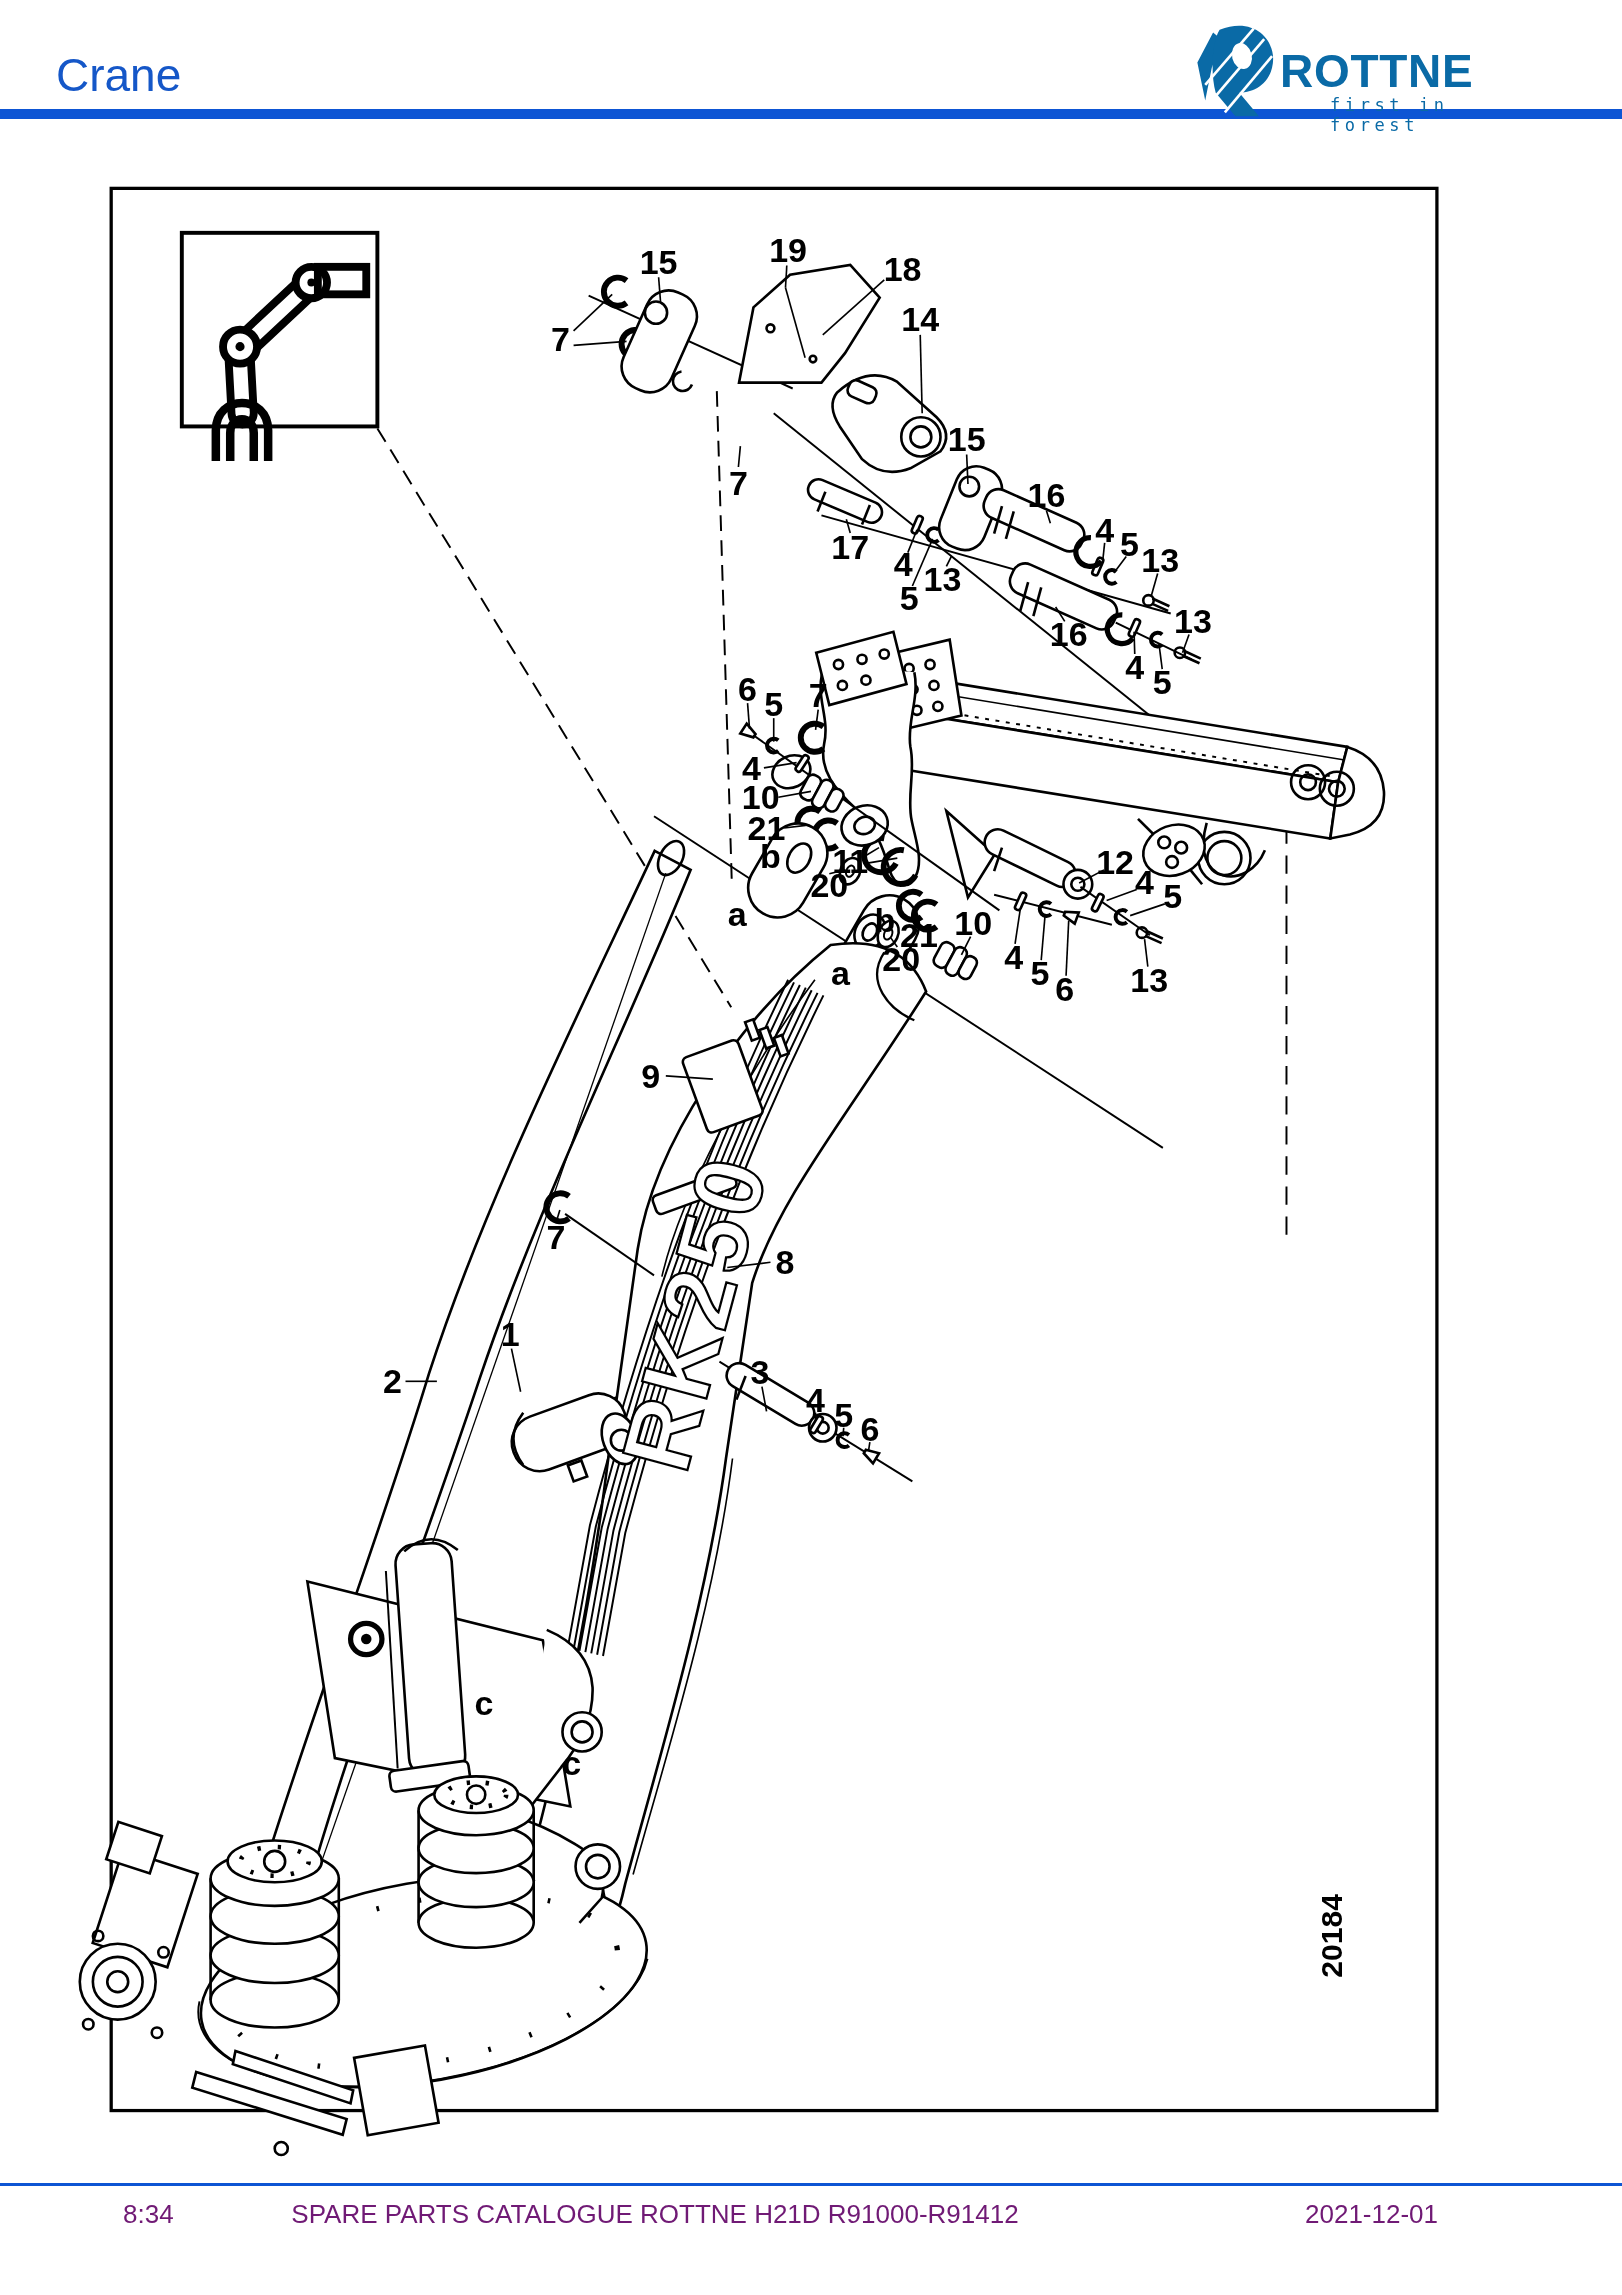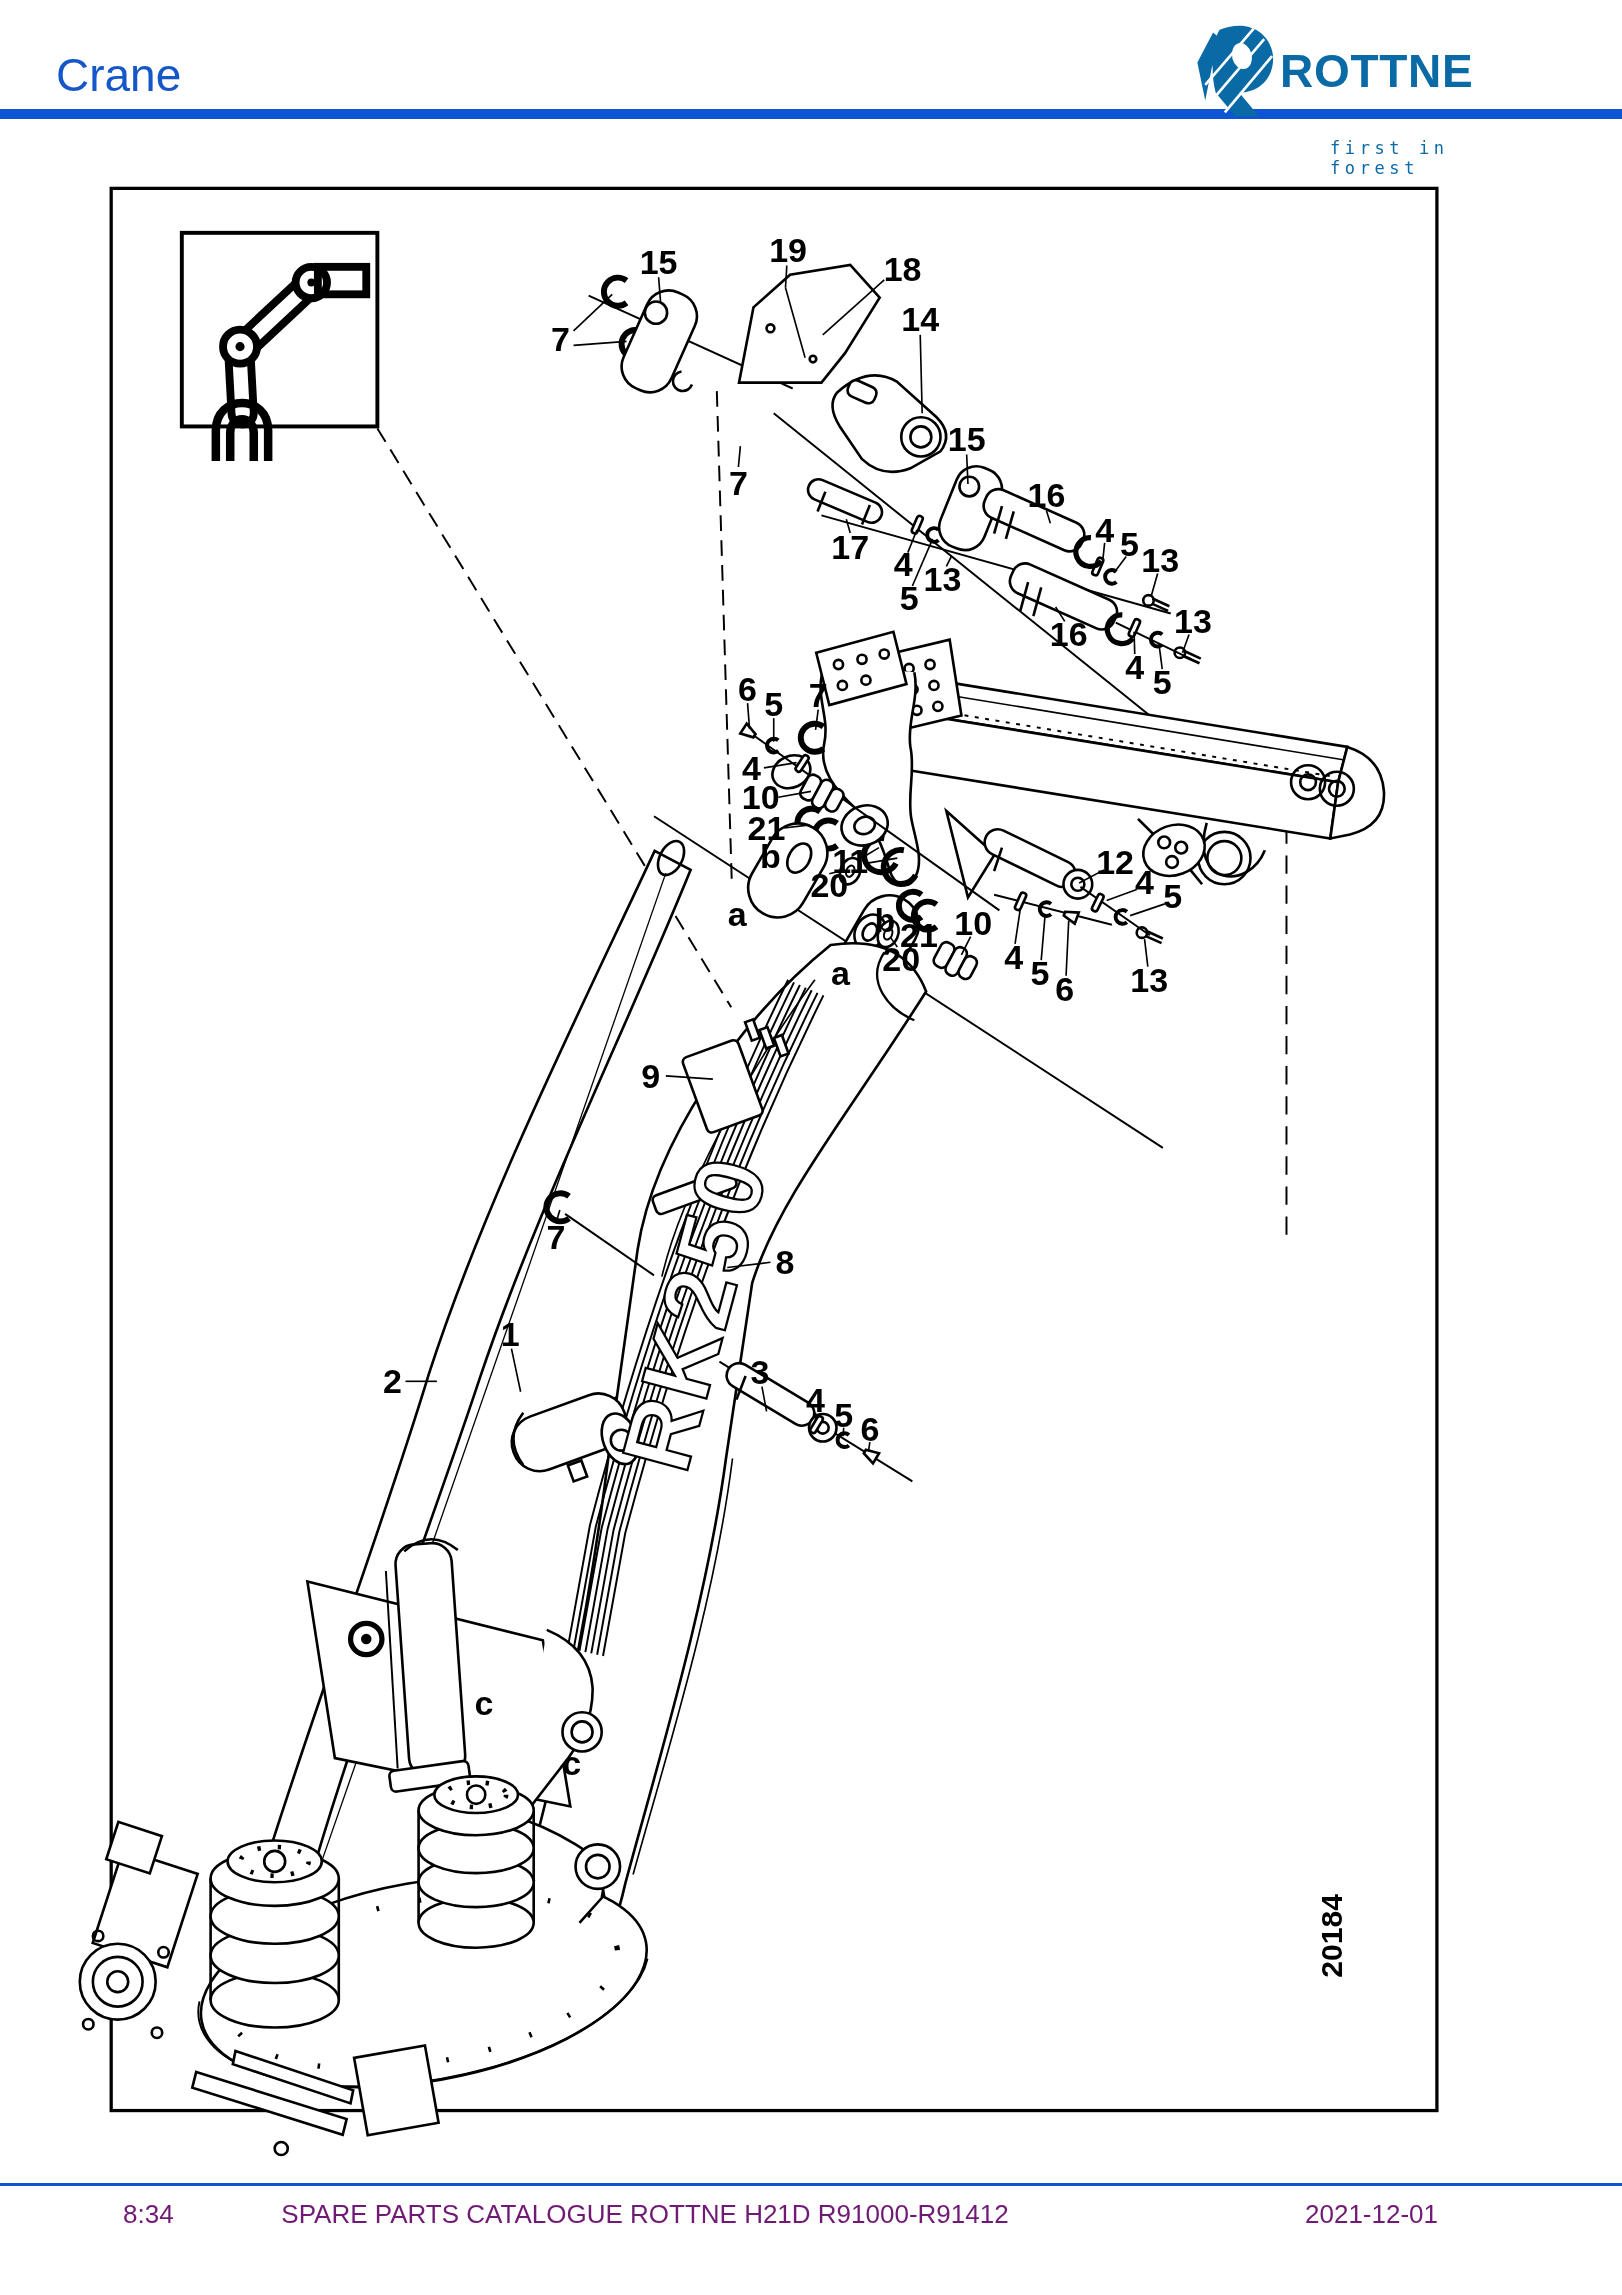--- a/index.html
+++ b/index.html
@@ -9,25 +9,25 @@
     --ink:#000000;
   }
   *{margin:0;padding:0;box-sizing:border-box;}
   html,body{width:1622px;height:2295px;background:#ffffff;font-family:"Liberation Sans",sans-serif;}
   body{position:relative;overflow:hidden;}
   .page-title{position:absolute;left:56px;top:48px;font-size:46px;color:var(--title-blue);}
   .top-bar{position:absolute;left:0;top:109px;width:1622px;height:9.8px;background:var(--bar-blue);}
   .logo{position:absolute;left:1196px;top:18.3px;width:340px;height:98px;}
   .logo-mark{position:absolute;left:0;top:3.9px;}
   .logo-name{position:absolute;left:84px;top:26px;font-size:46px;font-weight:800;letter-spacing:0.7px;color:var(--logo-blue);}
-  .logo-tagline{position:absolute;left:134px;top:77px;font-size:17px;letter-spacing:4.6px;color:var(--logo-blue);font-family:"DejaVu Sans Mono",monospace;margin-top:43px;}
+  .logo-tagline{position:absolute;left:134px;top:77px;font-size:17px;letter-spacing:4.6px;color:var(--logo-blue);font-family:"DejaVu Sans Mono",monospace;}
   .footer-line{position:absolute;left:0;top:2183px;width:1622px;height:2.6px;background:var(--bar-blue);}
   .footer{position:absolute;left:0;top:2199px;width:1622px;height:39px;font-size:26px;color:#701a75;}
   .footer .time{position:absolute;left:123px;top:0;}
-  .footer .center{position:absolute;left:0;top:0;width:1290px;text-align:center;}
+  .footer .center{position:absolute;left:10px;top:0;width:1290px;text-align:center;}
   .footer .date{position:absolute;right:184px;top:0;}
   svg{position:absolute;left:0;top:0;}
   .lbl{font-family:"Liberation Sans",sans-serif;font-weight:700;font-size:52px;fill:#000;}
   .leader{stroke:#000;stroke-width:2.5;}
 </style>
 </head>
 <body>
 
 <div class="page-title">Crane</div>
 <div class="top-bar"></div>

